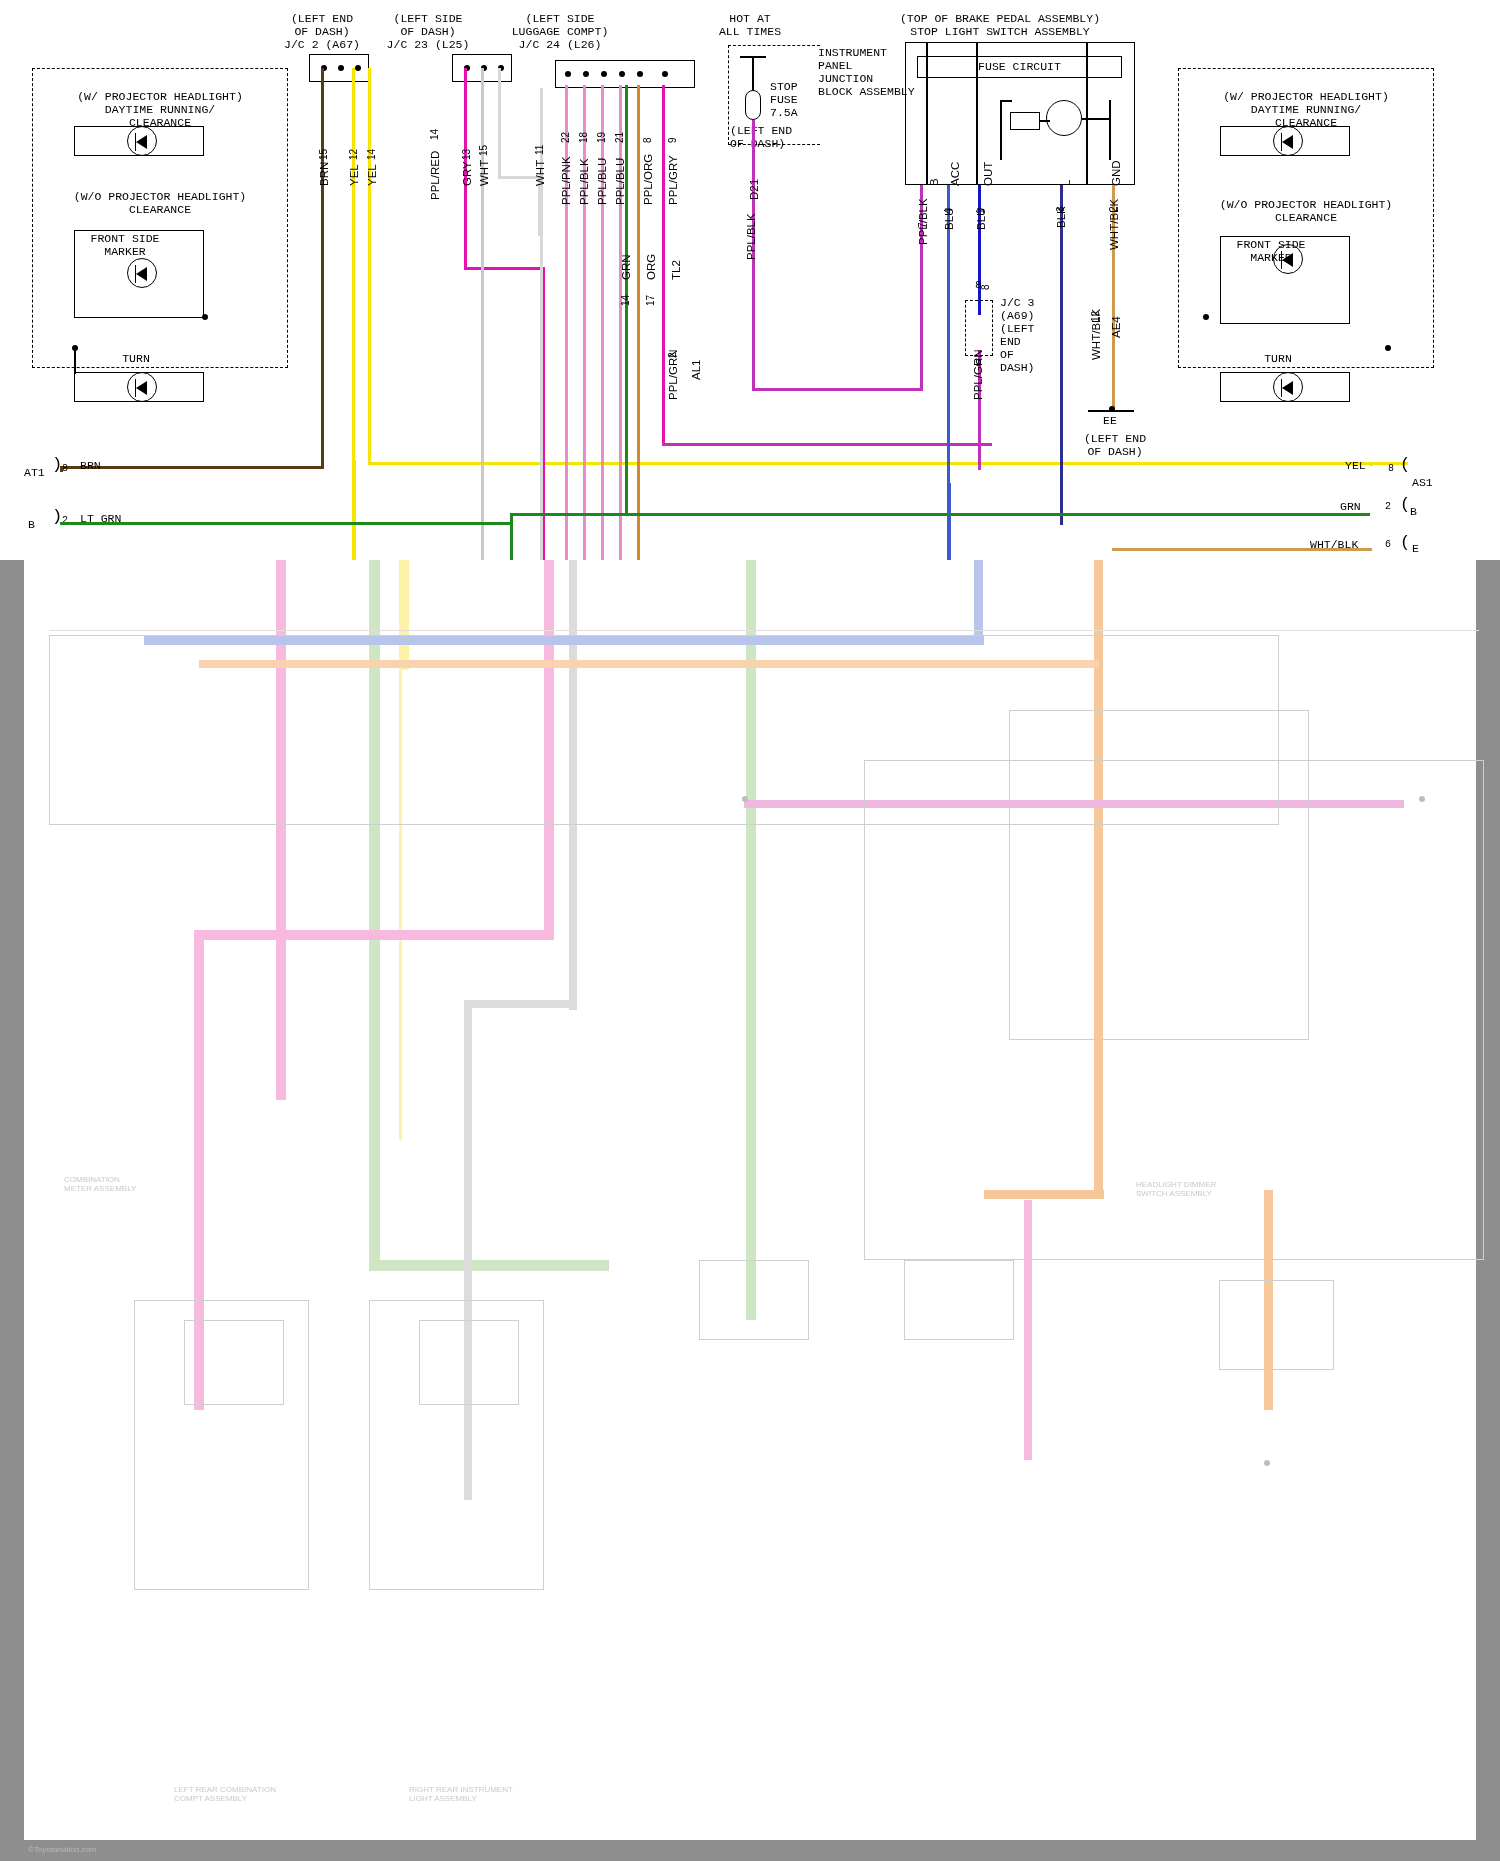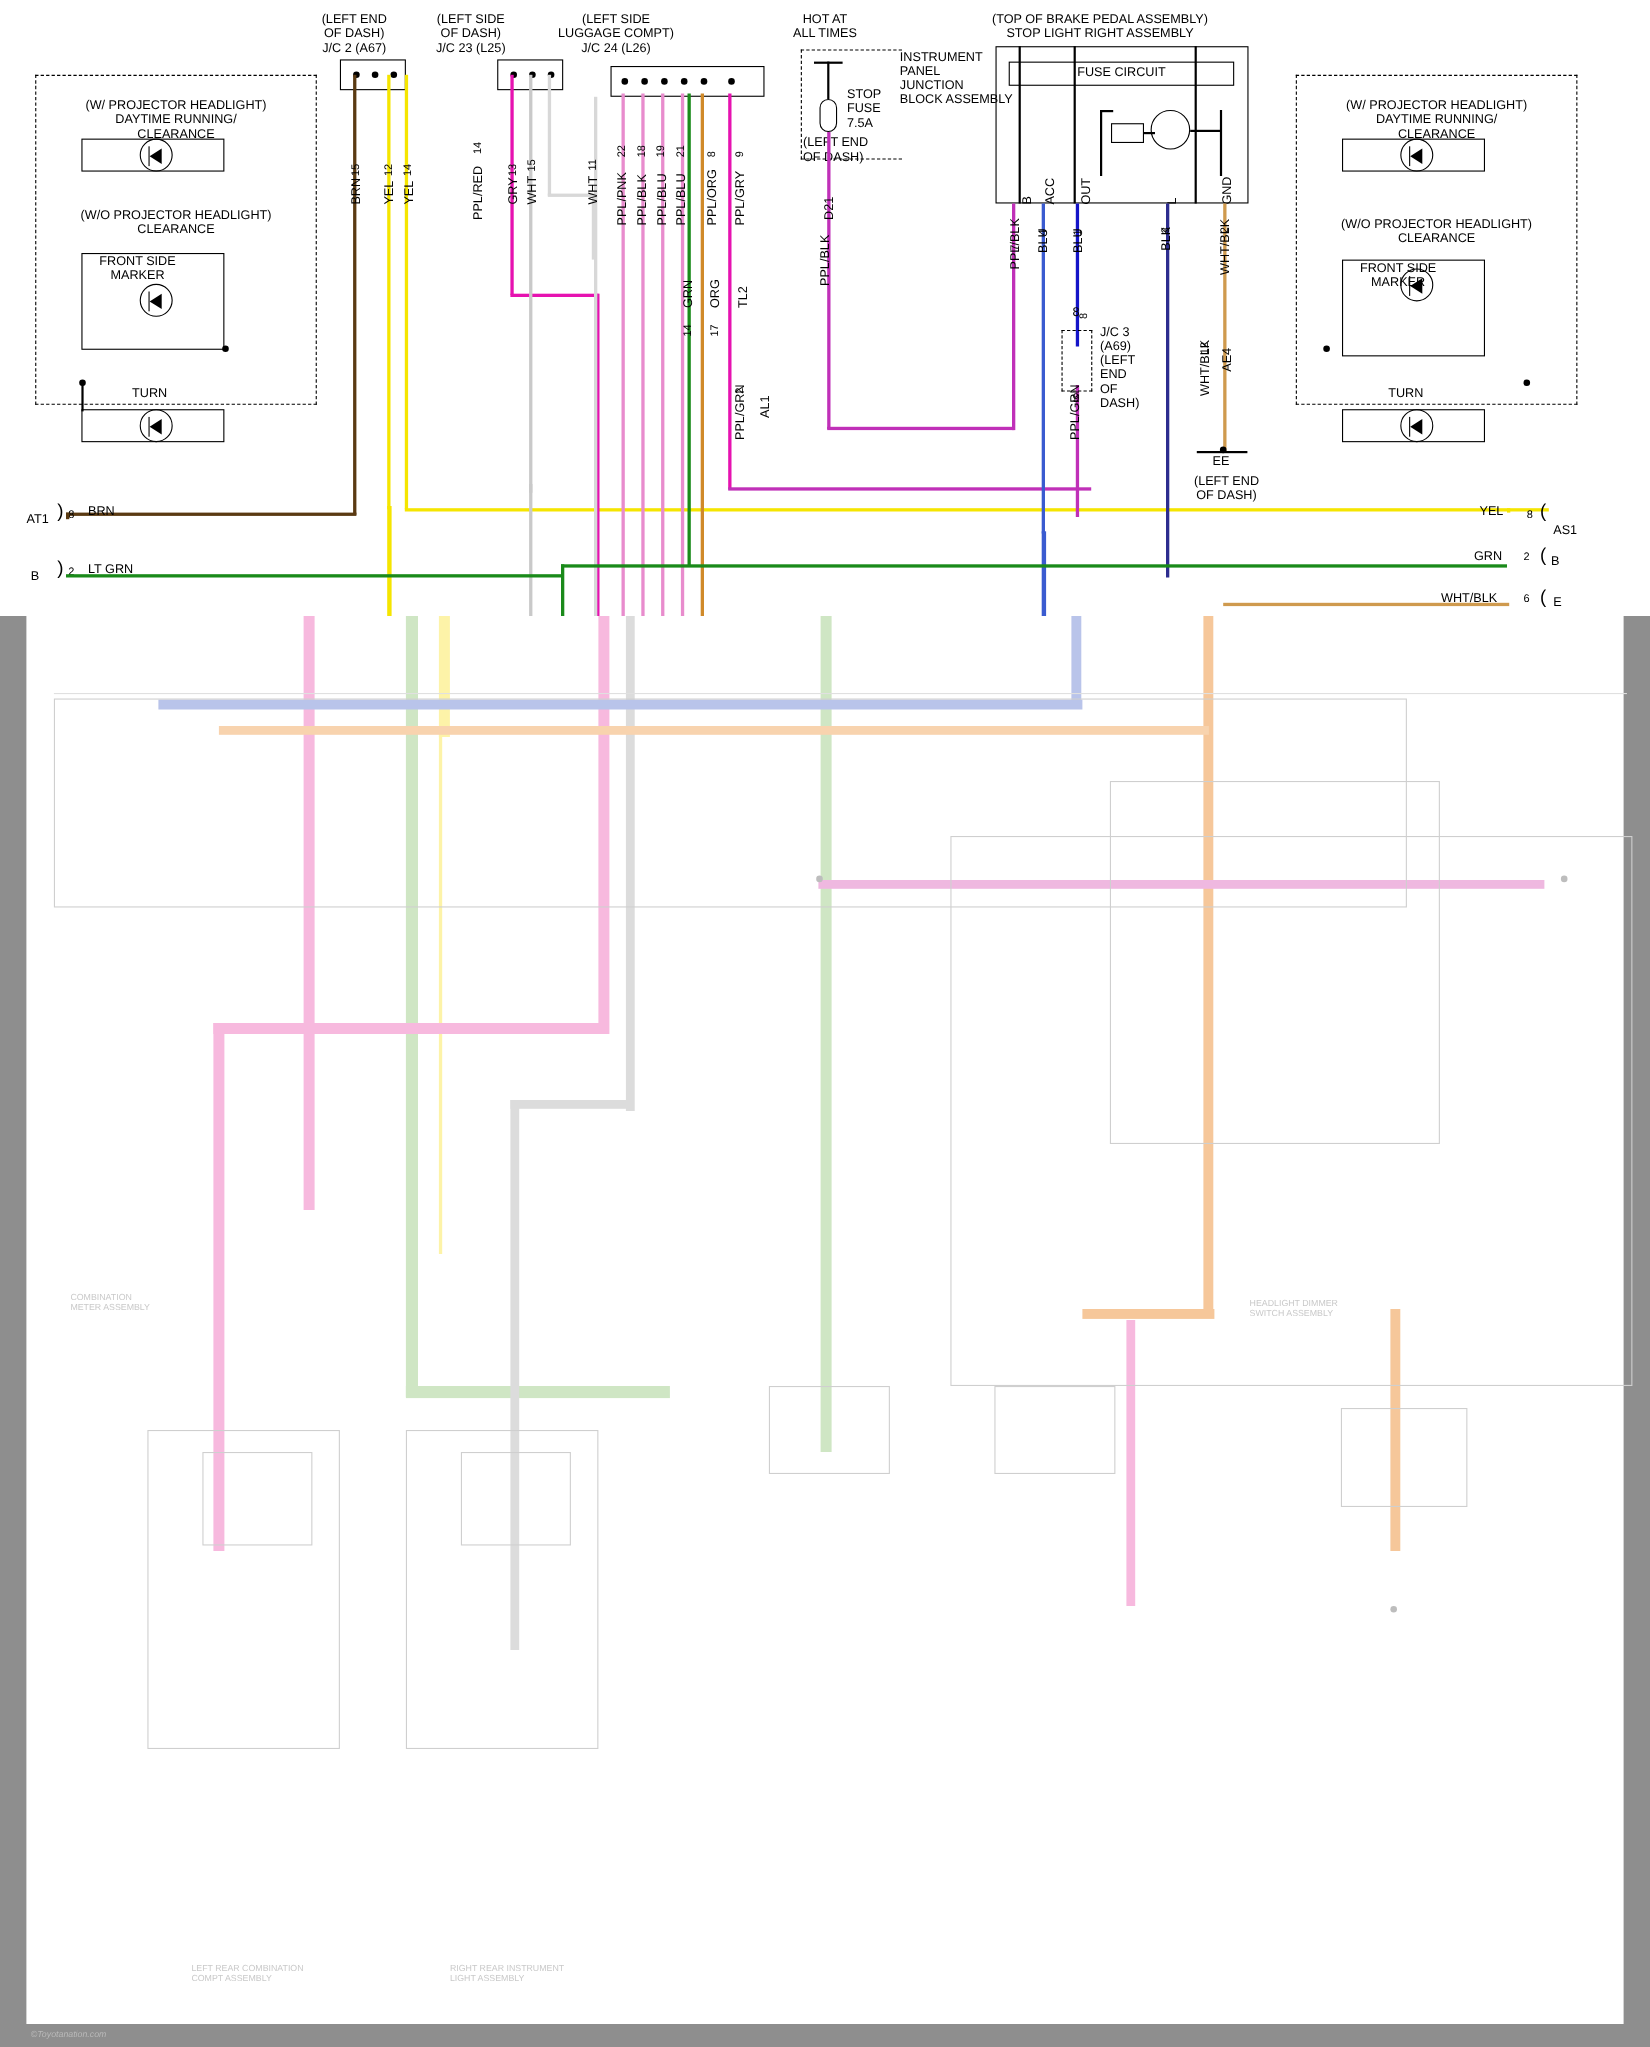--- a/index.html
+++ b/index.html
@@ -2,21 +2,21 @@
 <html><head>
 <meta charset="utf-8">
 <style>
   html,body{margin:0;padding:0;background:#ffffff;}
   body{width:1500px;height:1861px;position:relative;font-family:"Liberation Sans",sans-serif;overflow:hidden;}
   #root{position:absolute;left:0;top:0;width:1500px;height:1861px;background:#ffffff;}
 
   
   .sheet{position:absolute;left:0;top:0;width:1500px;height:560px;}
 
-  .lbl{position:absolute;font-size:11.5px;line-height:13px;color:#000;white-space:pre;}
+  .lbl{position:absolute;font-size:11.5px;line-height:13px;color:#000;white-space:pre;font-family:Liberation Mono, monospace;}
   .lbl.c{text-align:center;}
   .vlbl{position:absolute;font-size:11.5px;color:#000;white-space:nowrap;
         transform-origin:0 0;transform:rotate(-90deg);}
 
   .box{position:absolute;border:1.4px solid #000;box-sizing:border-box;}
   .dash{position:absolute;border:1.4px dashed #000;box-sizing:border-box;}
   .solid{position:absolute;border:1.4px solid #000;box-sizing:border-box;}
 
   .w{position:absolute;}   
   .dot{position:absolute;width:6px;height:6px;border-radius:50%;background:#000;}
@@ -55,21 +55,21 @@
 J/C 23 (L25)</div>
 
     <div class="lbl c" style="left:470px;top:12px;width:180px;">(LEFT SIDE
 LUGGAGE COMPT)
 J/C 24 (L26)</div>
 
     <div class="lbl c" style="left:700px;top:12px;width:100px;">HOT AT
 ALL TIMES</div>
 
     <div class="lbl c" style="left:880px;top:12px;width:240px;">(TOP OF BRAKE PEDAL ASSEMBLY)
-STOP LIGHT RIGHT ASSEMBLY</div>
+STOP LIGHT SWITCH ASSEMBLY</div>
 
     <div class="box" style="left:309px;top:54px;width:60px;height:28px;"></div>
     <div class="dot" style="left:321px;top:65px;"></div>
     <div class="dot" style="left:338px;top:65px;"></div>
     <div class="dot" style="left:355px;top:65px;"></div>
 
     <div class="box" style="left:452px;top:54px;width:60px;height:28px;"></div>
     <div class="dot" style="left:464px;top:65px;"></div>
     <div class="dot" style="left:481px;top:65px;"></div>
     <div class="dot" style="left:498px;top:65px;"></div>

